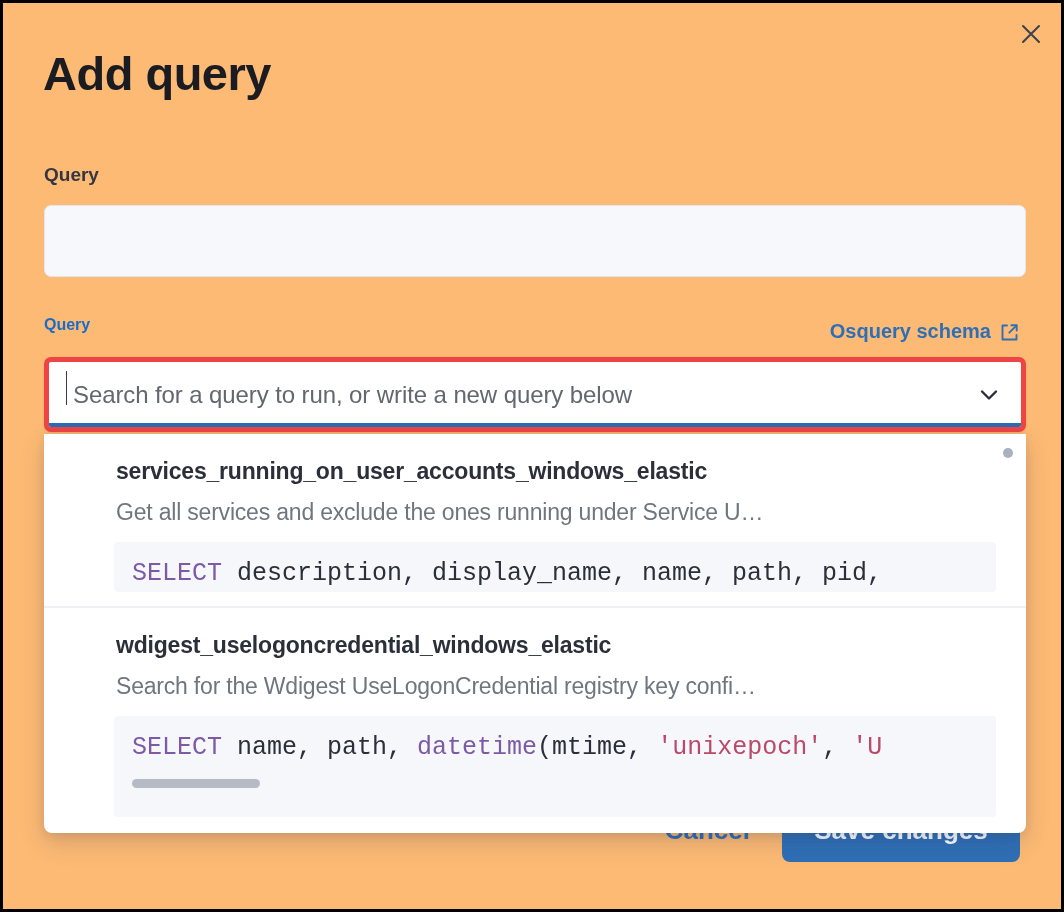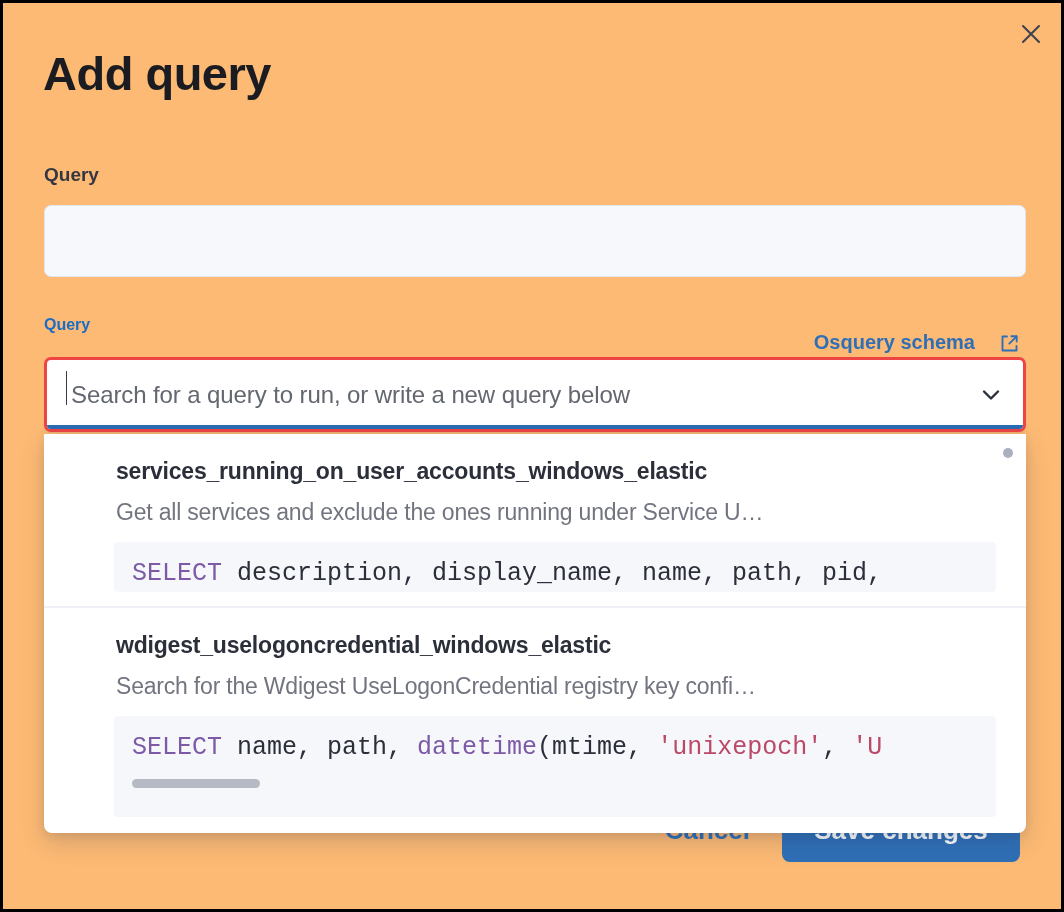--- a/index.html
+++ b/index.html
@@ -83,42 +83,42 @@
     position: absolute;
     left: 41px;
     top: 313px;
     font-size: 16px;
     font-weight: 700;
     color: #1a6dc7;
   }
   .schema-link {
     position: absolute;
     right: 41px;
-    top: 328px;
+    top: 317px;
     font-size: 20px;
     font-weight: 700;
     color: #2f6fb6;
     text-decoration: none;
     display: flex;
     align-items: center;
-    gap: 24px;
+    gap: 8px;
     cursor: pointer;
   }
   .schema-link svg { display: block; margin-top: 1px; }
 
   
   .combo {
     position: absolute;
     left: 41px;
     top: 354px;
     width: 982px;
     height: 75px;
     box-sizing: border-box;
     background: #ffffff;
-    border: 3px solid #ef4444;
+    border: 5px solid #ef4444;
     border-radius: 7px;
     box-shadow: 0 1px 2px rgba(30,40,70,0.08);
     display: flex;
     align-items: center;
     overflow: hidden;
   }
   .combo::after {
     content: "";
     position: absolute;
     left: 0;

